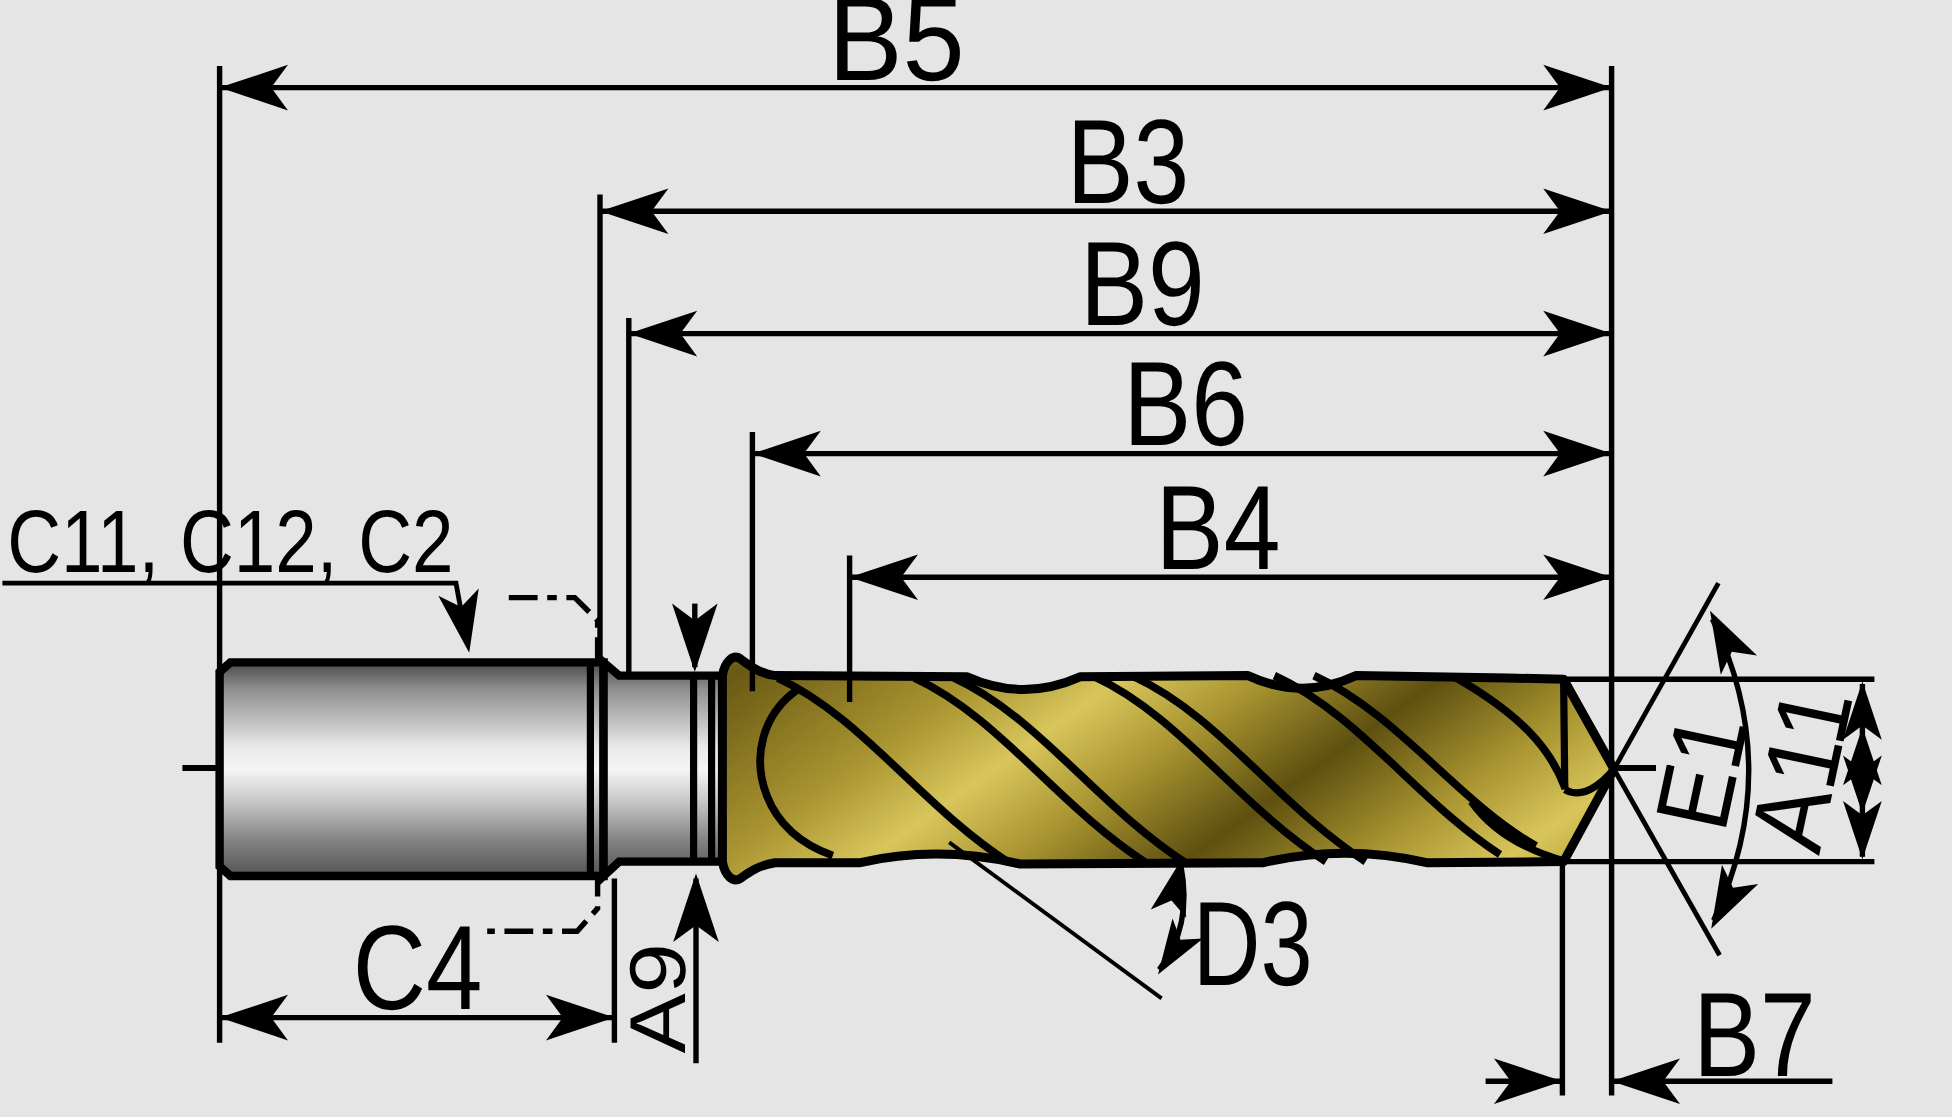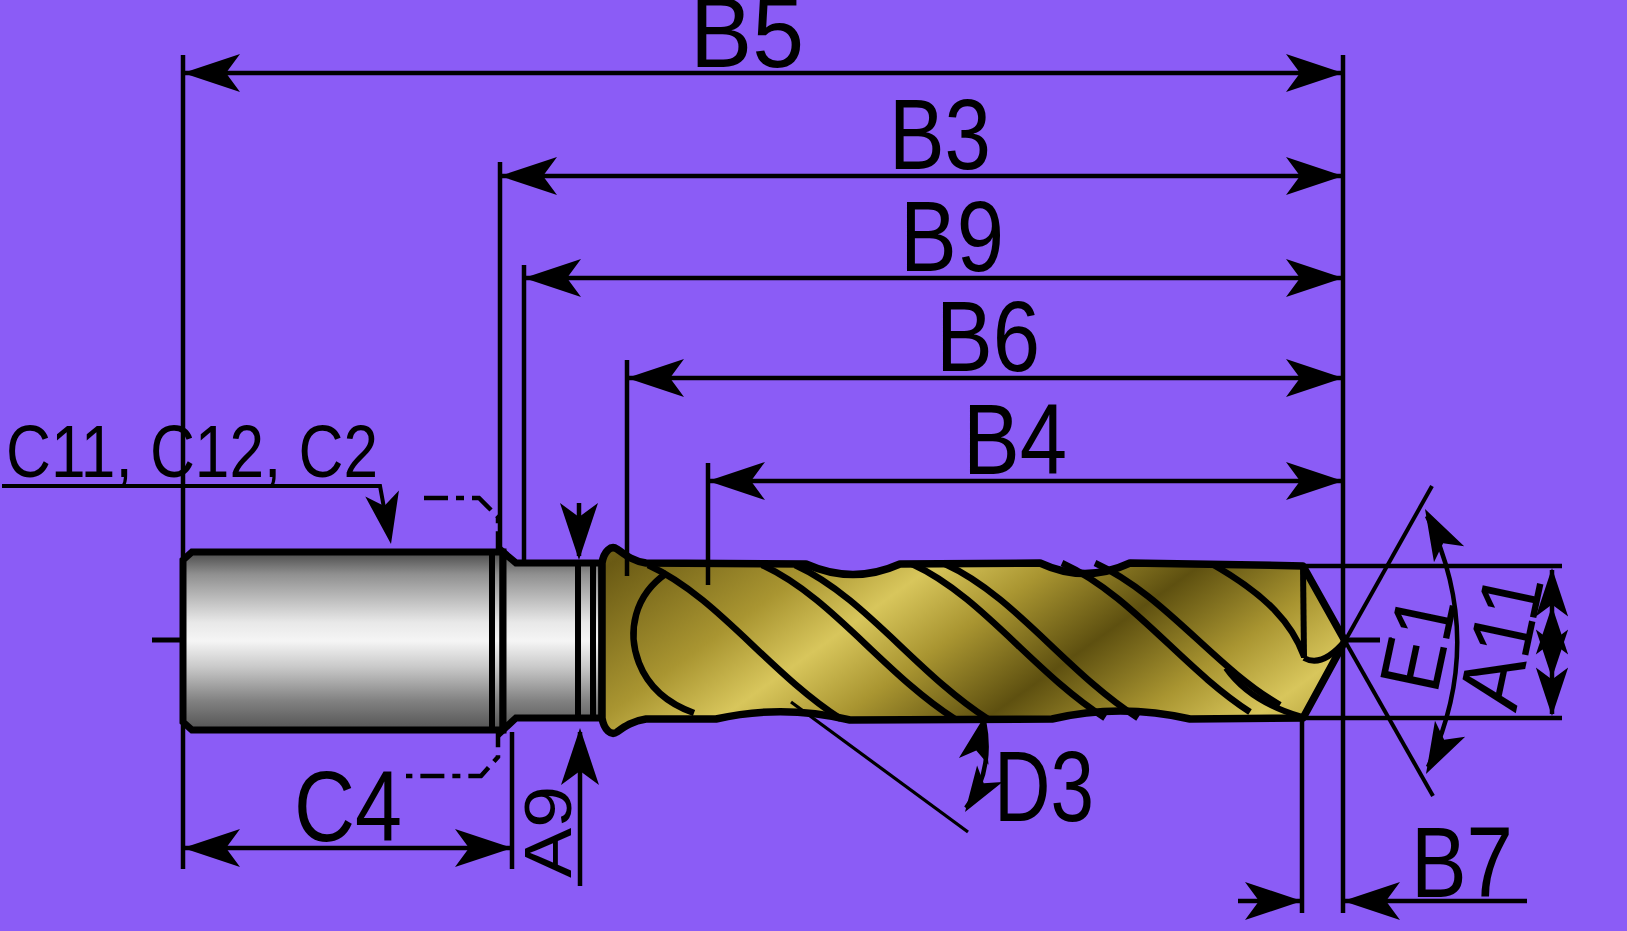--- a/index.html
+++ b/index.html
@@ -1,16 +1,16 @@
 <!DOCTYPE html>
 <html><head>
 <meta charset="utf-8">
 <style>
   html,body{margin:0;padding:0;background:#ffffff;}
-  #stage{position:relative;width:1627px;height:931px;background:#8b5cf6;overflow:hidden;}
+  #stage{position:relative;width:1627px;height:931px;background:#e5e5e5;overflow:hidden;}
   svg{position:absolute;left:0;top:0;}
   .lbl{font-family:"Liberation Sans","DejaVu Sans",sans-serif;fill:#000;}
   .ln{stroke:#000;fill:none;}
 </style>
 </head>
 <body>
 
 <div id="stage">
 <svg width="1627" height="931" viewBox="0 0 1627 931" xmlns="http://www.w3.org/2000/svg" xmlns:xlink="http://www.w3.org/1999/xlink">
   <defs>

